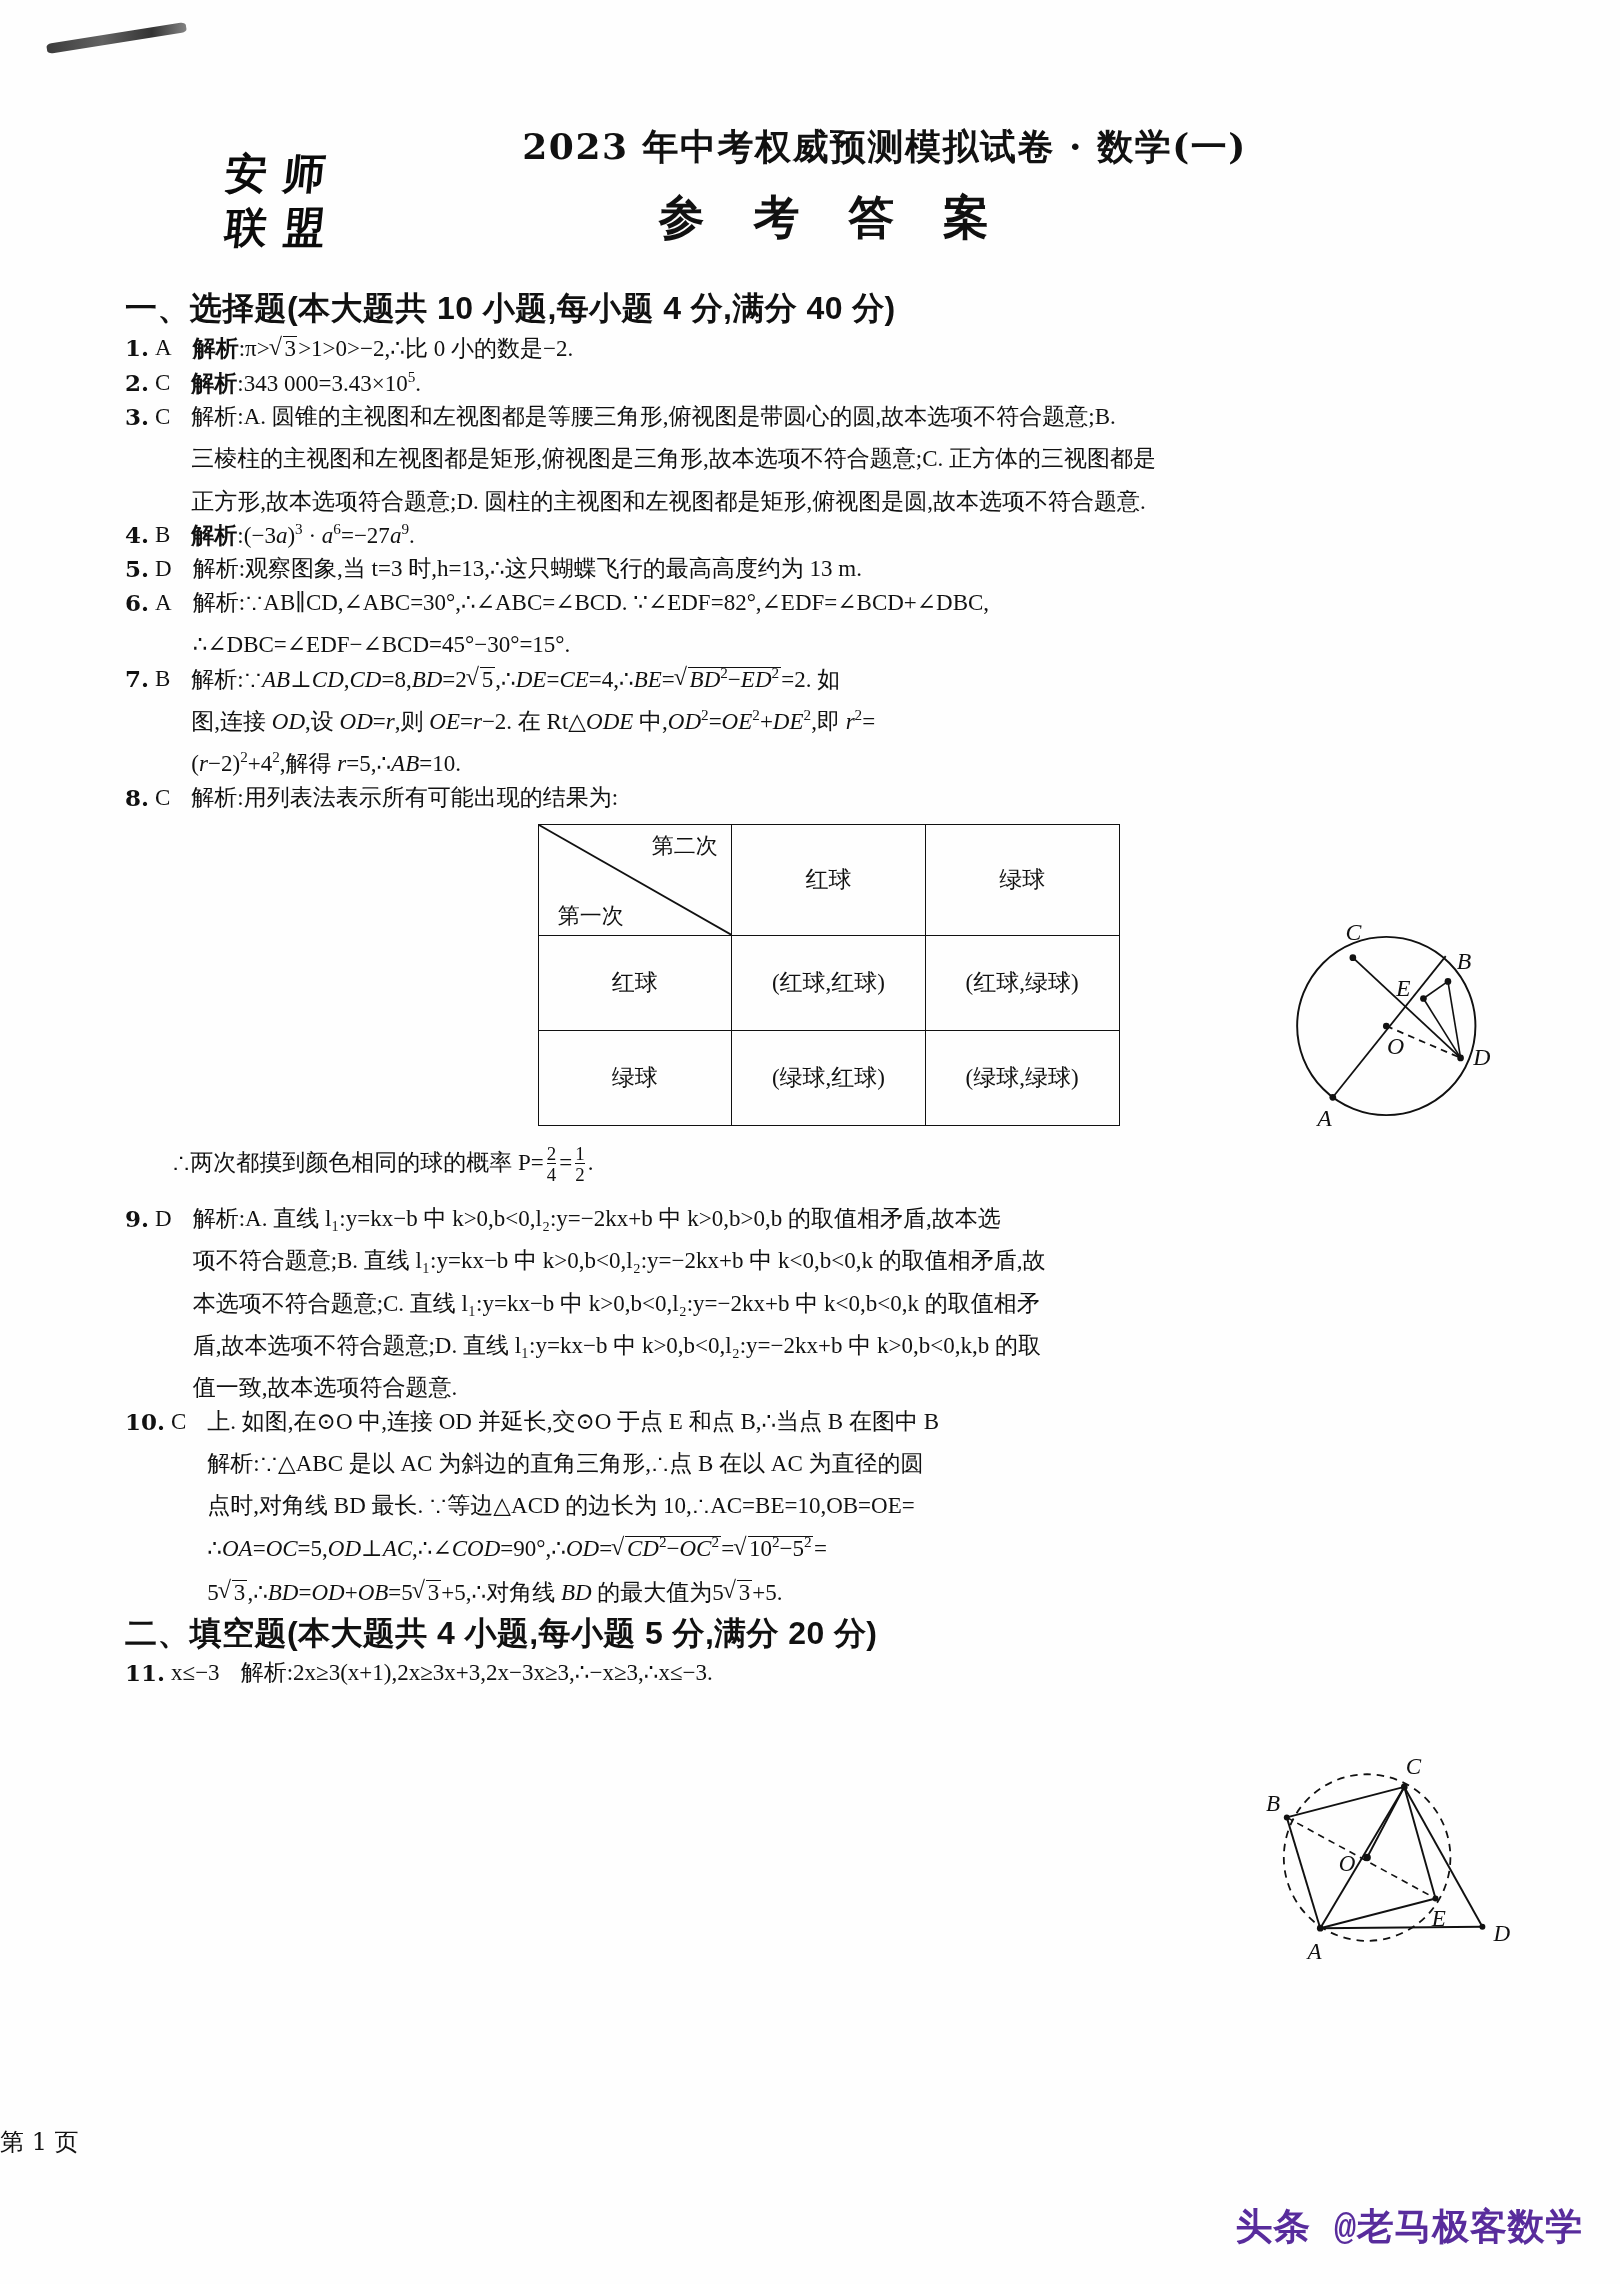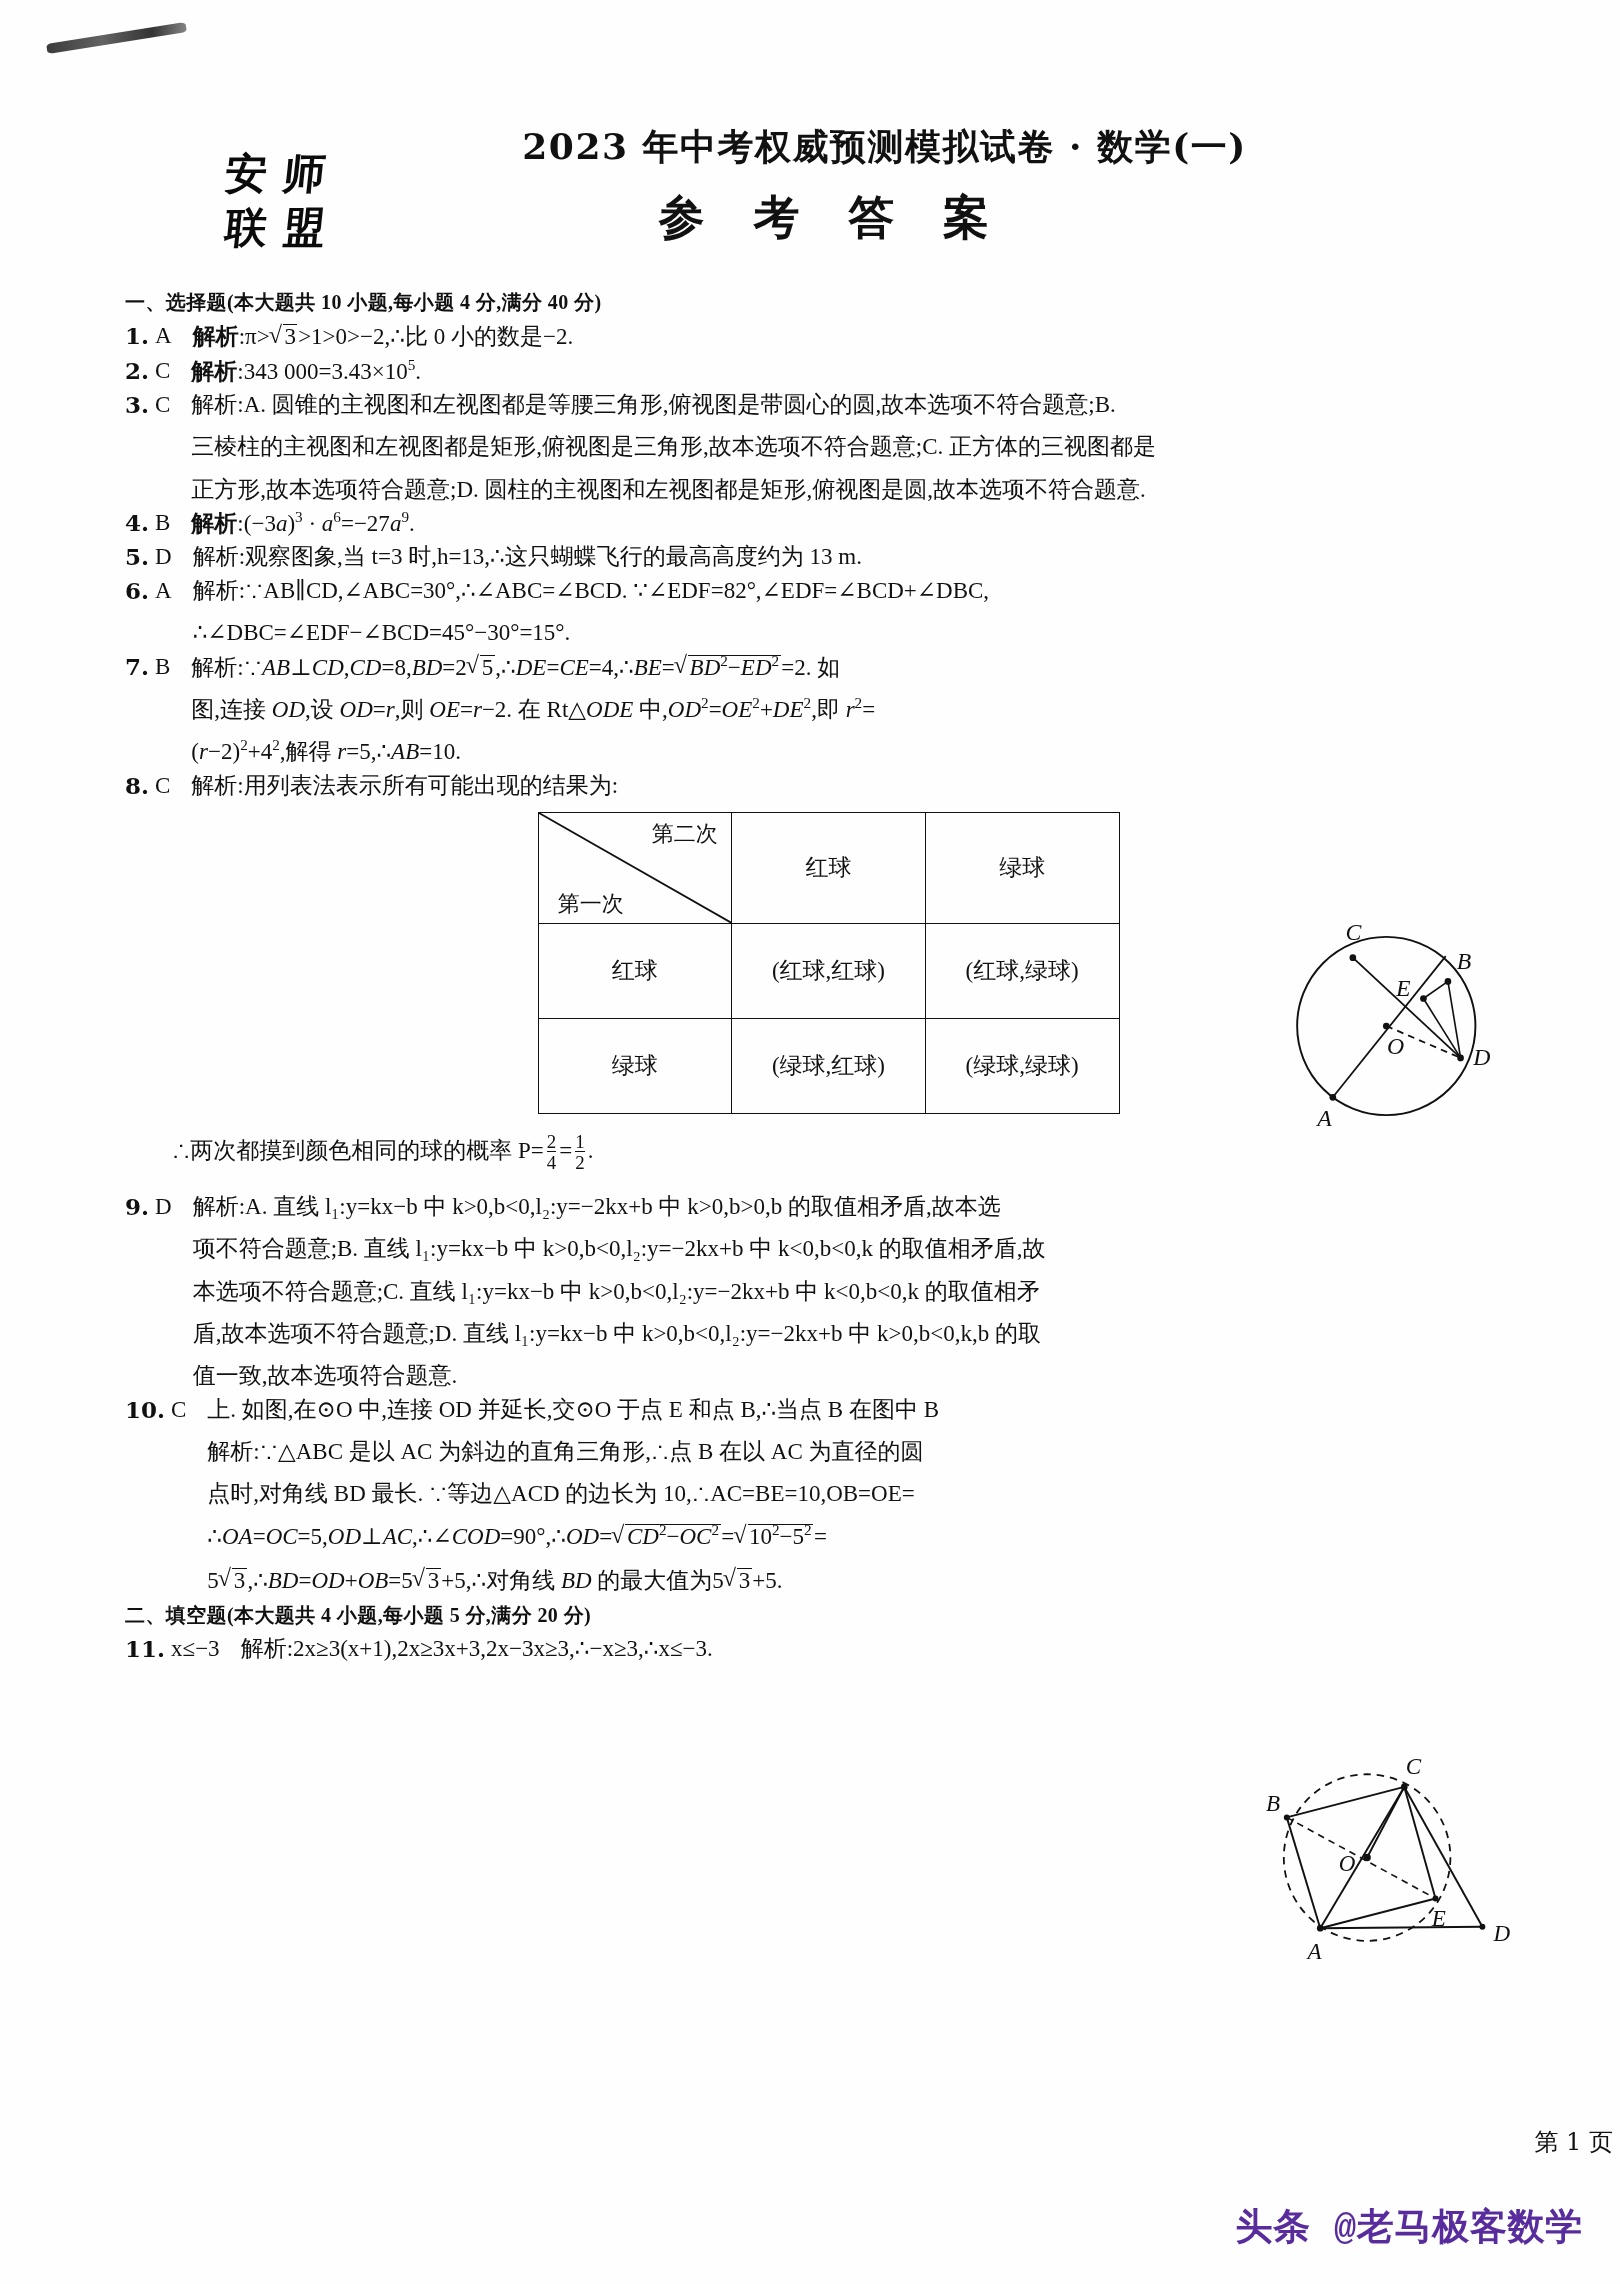--- a/index.html
+++ b/index.html
@@ -51,24 +51,24 @@
 
   
   .content{
     position:relative;
     margin:43px 88px 0 125px;
     font-size:23px;
     line-height:1.0;
   }
   .sec-head{
     font-weight:bold;
-    font-size:20px;
+    font-size:32px;
     letter-spacing:0.4px;
     margin:13.4px 0 12px 0;
-    font-family:Liberation Serif, serif;
+    font-family:Liberation Sans, sans-serif;
   }
   .item{
     display:flex;
     align-items:flex-start;
     margin:0 0 10.4px 0;
     position:relative;
   }
   .item .num{
     flex:0 0 auto;
     font-weight:bold;
@@ -151,21 +151,21 @@
   }
 
   
   .fig{position:absolute;}
   .fig svg{display:block;}
 
   
   .page-no{
     position:absolute;left:0;right:7px;
     top:2126px;
-    text-align:right;
+    text-align:left;
     font-size:24px;
     font-family:"DejaVu Serif",serif;
   }
   .watermark{
     position:absolute;
     right:37px;top:2202px;
     font-size:37px;
     font-weight:bold;
     letter-spacing:0.7px;
     color:#4c1d95;

